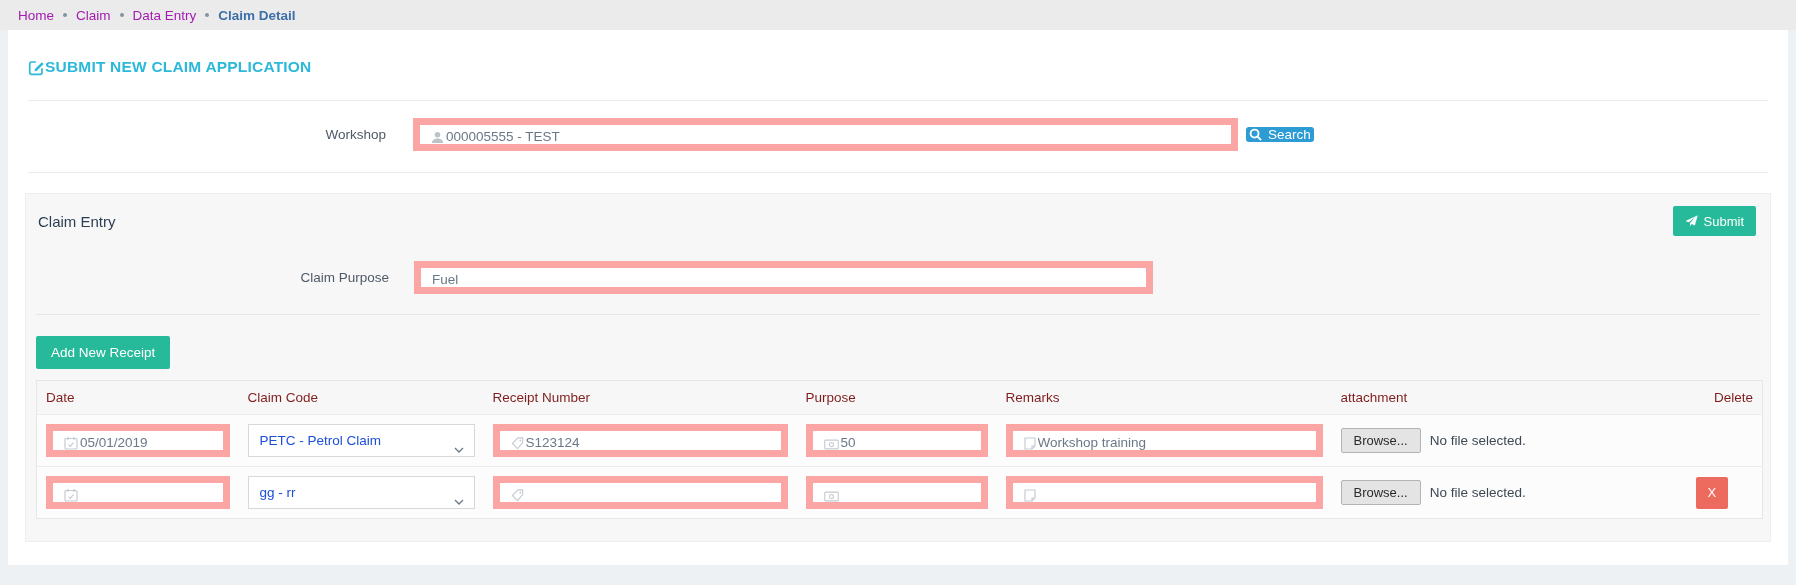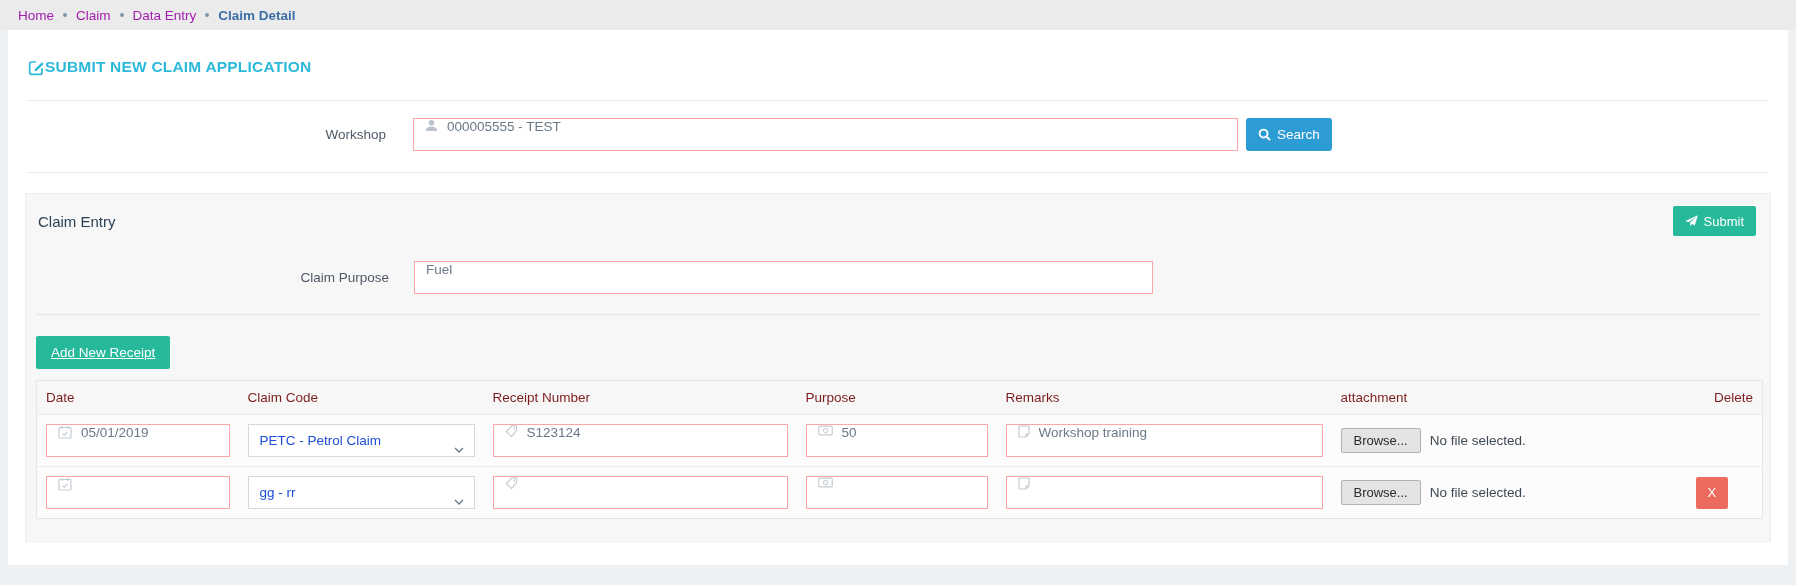--- a/index.html
+++ b/index.html
@@ -31,40 +31,40 @@
   .page-title { font-size:15.5px; font-weight:700; color:#2cb9d9; letter-spacing:.2px; }
   .title-icon { display:flex; align-items:center; }
 
   
   .form-row { display:flex; align-items:center; }
   .employee-row { margin:17px 20px 0 20px; }
   .form-label { width:358px; text-align:right; color:#4f5a66; }
   .employee-row .form-label { margin-right:27px; }
 
   .input-box {
-    display:flex; align-items:flex-start; gap:9px;
+    display:flex; align-items:flex-end; gap:2px;
     height:33px; background:#fff;
-    border:1px solid #fca5a5; padding:0 11px;
+    border:7px solid #fca5a5; padding:0 11px;
   }
   .input-box input {
     border:none; outline:none; background:transparent; flex:1;
     font-family:"Liberation Sans", sans-serif; font-size:13.5px; color:#6b7888; min-width:0;
   }
   .employee-input-box { width:825px; }
   .field-icon { display:flex; align-items:center; }
 
   .btn {
     display:inline-flex; align-items:center; justify-content:center; gap:6px;
     border:none; cursor:pointer; color:#fff;
     font-family:"Liberation Sans", sans-serif; font-size:13.5px;
     border-radius:3px;
   }
-  .btn-search { height:33px; padding:0 12px; background:#2d9bd4; margin-left:8px; }
+  .btn-search { height:15px; padding:0 3px; background:#2d9bd4; margin-left:8px; }
   .btn-submit { height:30px; padding:0 12px; background:#26b99a; border-radius:2px; font-size:13px; }
-  .btn-add { height:33px; padding:0 15px; background:#26b99a; border-radius:2px;text-decoration:underline; }
+  .btn-add { height:33px; padding:0 15px; background:#26b99a; border-radius:2px; }
   .btn-icon { display:flex; align-items:center; }
 
   .section-divider { margin:21px 20px 0 20px; border-bottom:1px solid #e7e9ea; }
 
   
   .panel {
     margin:20px 17px 0 17px;
     background:#f7f7f8;
     border:1px solid #eceef0;
     padding:0 10px 22px 10px;

